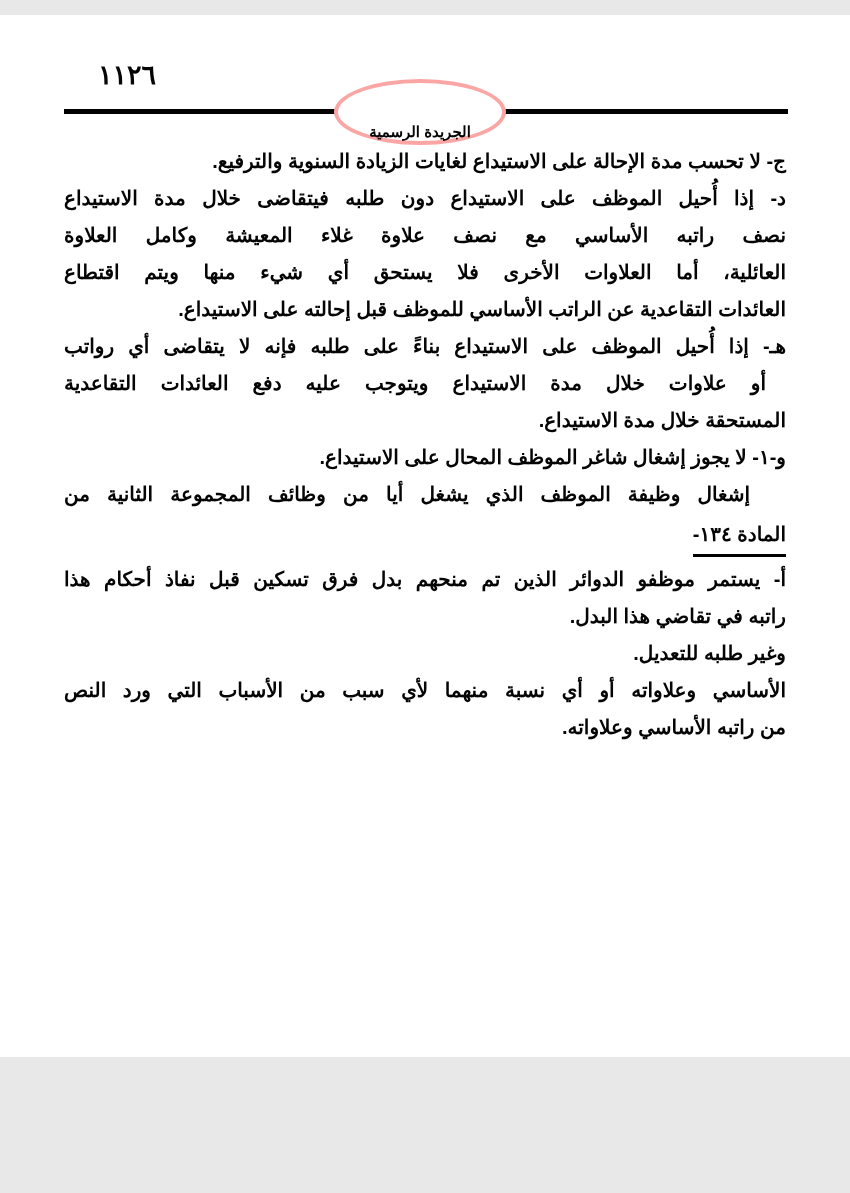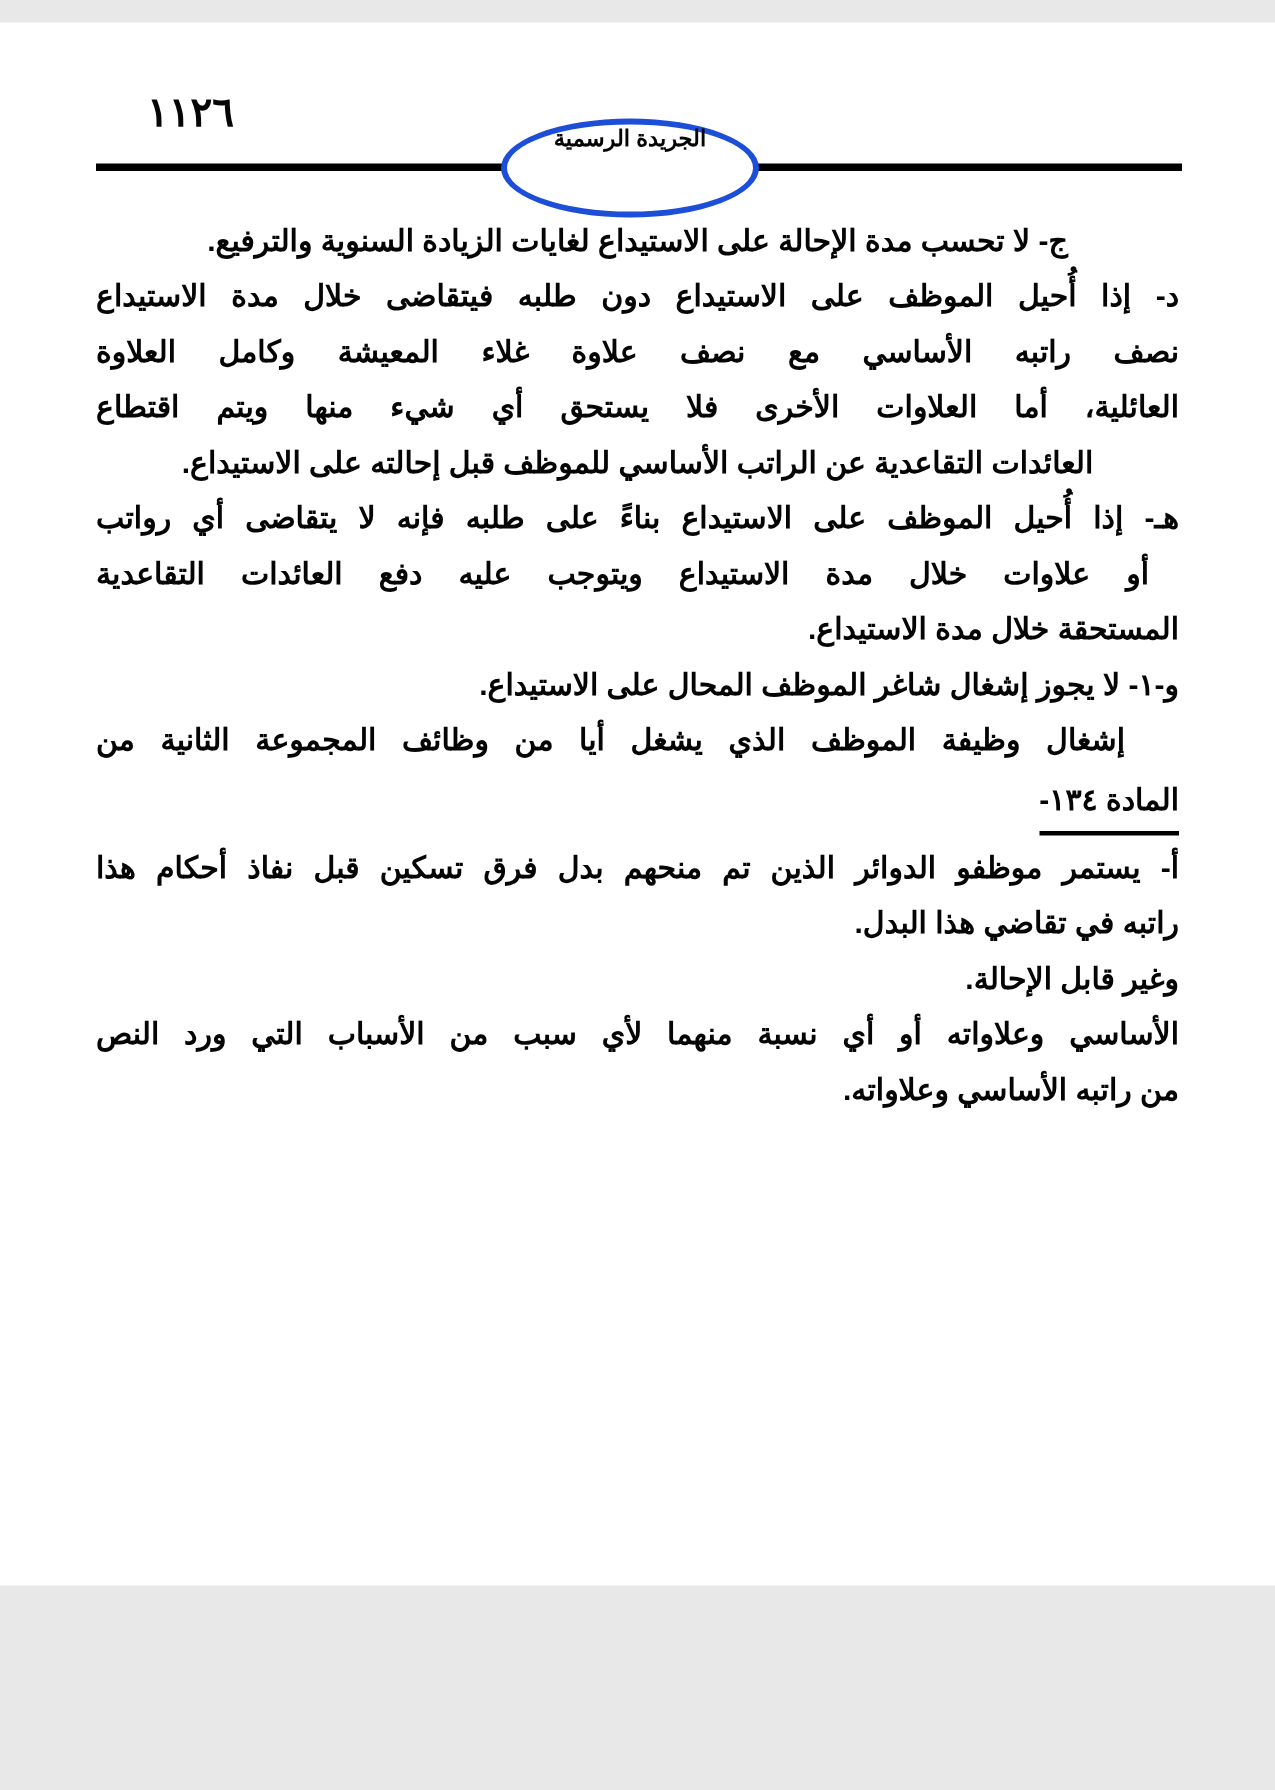--- a/index.html
+++ b/index.html
@@ -33,44 +33,44 @@
     height: 5px;
     background: #000;
   }
   .seal {
     position: absolute;
     top: 64px;
     left: 334px;
     width: 164px;
     height: 58px;
     background: #fff;
-    border: 4px solid #1d4ed8;
+    border: 4px solid #fca5a5;
     border-radius: 50%;
     display: flex;
-    align-items: flex-start;
+    align-items: flex-end;
     justify-content: center;
     z-index: 2;
   }
   .seal-text {
     font-size: 15px;
     font-weight: bold;
     white-space: nowrap;
   }
   
   .content {
     position: absolute;
     top: 128px;
     right: 64px;
     left: 64px;
     font-size: 20px;
     font-weight: bold;
     line-height: 37px;
   }
   .line { min-height: 37px; }
-  .al-r { text-align: center; }
+  .al-r { text-align: right; }
   .al-c { text-align: right; }
   .al-j { text-align: justify; text-align-last: justify; }
   .ind-sm { padding-right: 20px; }
   .ind-md { padding-right: 36px; }
   .article-heading { text-align: right; margin: 3px 0 4px 0; }
   .article-heading .hd {
     display: inline-block;
     border-bottom: 3px solid #000;
     padding-bottom: 1px;
     text-align: center;
@@ -104,19 +104,19 @@
 
     <div class="line al-j ind-md">إشغال وظيفة الموظف الذي يشغل أيا من وظائف المجموعة الثانية من</div>
 
     <div class="article-heading">
       <span class="hd">المادة ١٣٤-</span>
     </div>
 
     <div class="line al-j">أ- يستمر موظفو الدوائر الذين تم منحهم بدل فرق تسكين قبل نفاذ أحكام هذا</div>
     <div class="line al-c">راتبه في تقاضي هذا البدل.</div>
 
-    <div class="line al-c">وغير قابل الإحالة.</div>
+    <div class="line al-c">وغير طلبه للتعديل.</div>
 
     <div class="line al-j">الأساسي وعلاواته أو أي نسبة منهما لأي سبب من الأسباب التي ورد النص</div>
     <div class="line al-c">من راتبه الأساسي وعلاواته.</div>
 
   </div>
 </div>
 
 </body></html>

